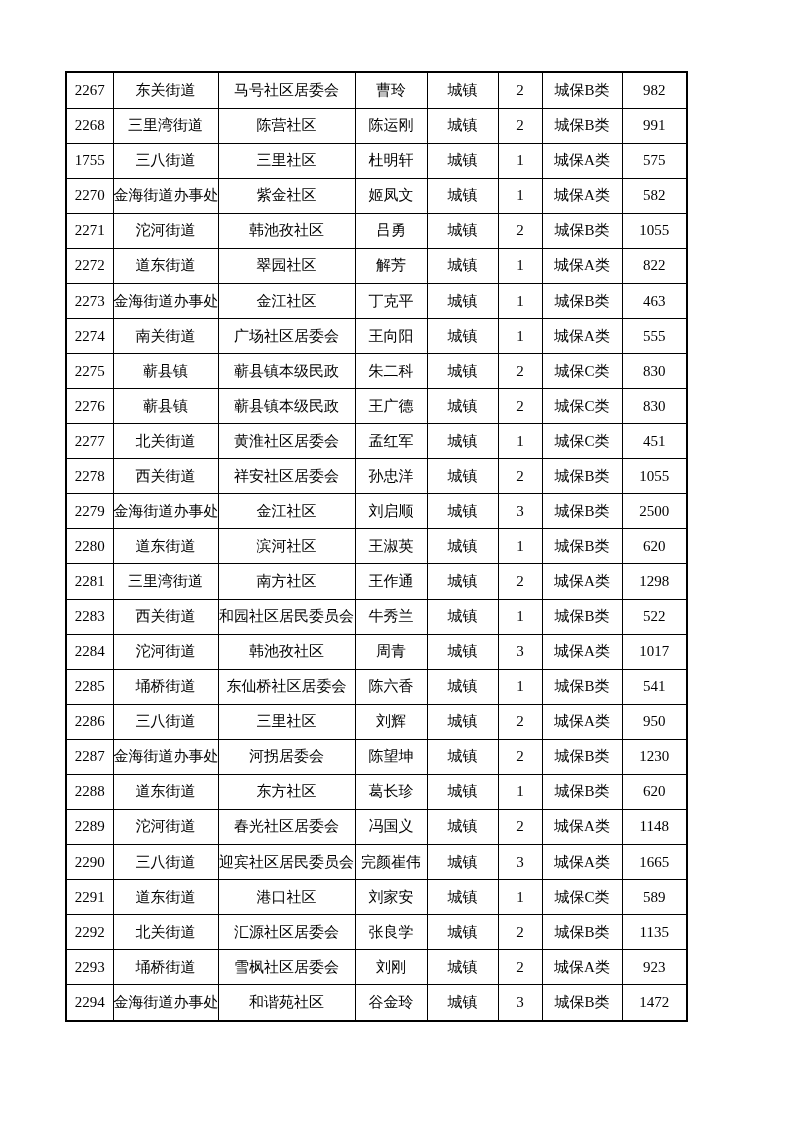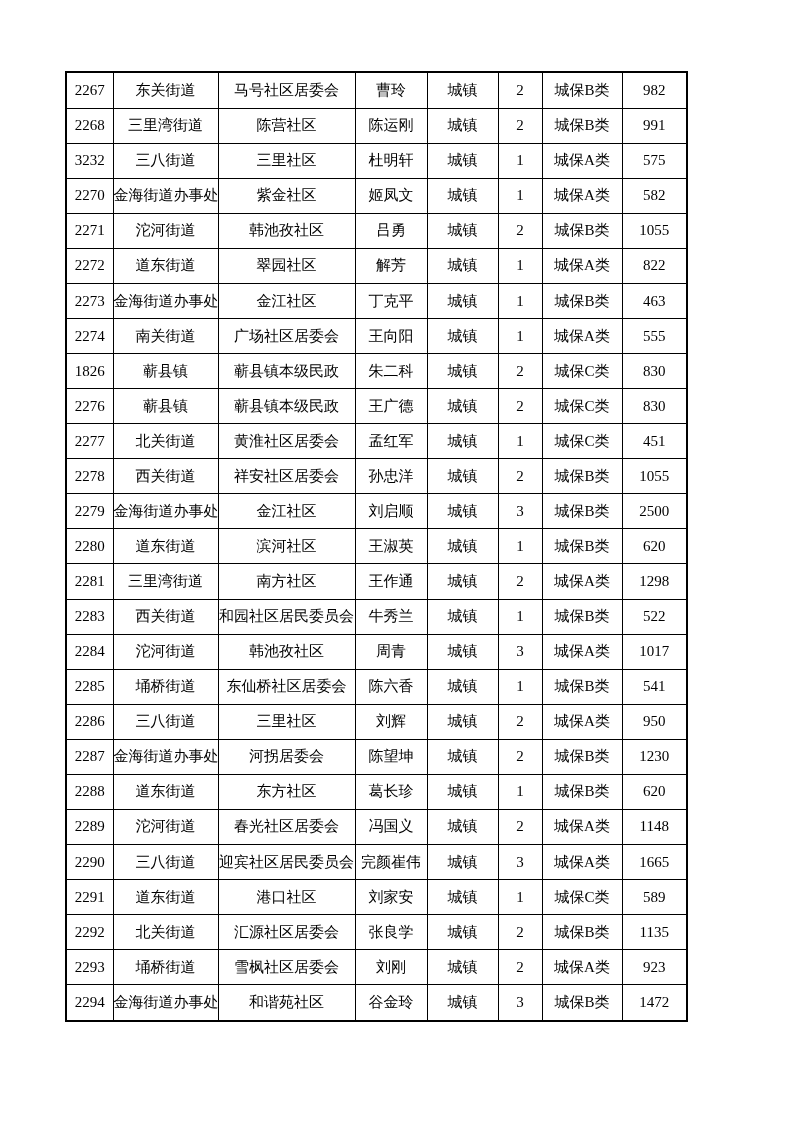--- a/index.html
+++ b/index.html
@@ -76,21 +76,21 @@
           <td>2268</td>
           <td>三里湾街道</td>
           <td>陈营社区</td>
           <td>陈运刚</td>
           <td>城镇</td>
           <td>2</td>
           <td>城保B类</td>
           <td>991</td>
         </tr>
         <tr>
-          <td>3232</td>
+          <td>1755</td>
           <td>三八街道</td>
           <td>三里社区</td>
           <td>杜明轩</td>
           <td>城镇</td>
           <td>1</td>
           <td>城保A类</td>
           <td>575</td>
         </tr>
         <tr>
           <td>2270</td>
@@ -136,21 +136,21 @@
           <td>2274</td>
           <td>南关街道</td>
           <td>广场社区居委会</td>
           <td>王向阳</td>
           <td>城镇</td>
           <td>1</td>
           <td>城保A类</td>
           <td>555</td>
         </tr>
         <tr>
-          <td>1826</td>
+          <td>2275</td>
           <td>蕲县镇</td>
           <td>蕲县镇本级民政</td>
           <td>朱二科</td>
           <td>城镇</td>
           <td>2</td>
           <td>城保C类</td>
           <td>830</td>
         </tr>
         <tr>
           <td>2276</td>

